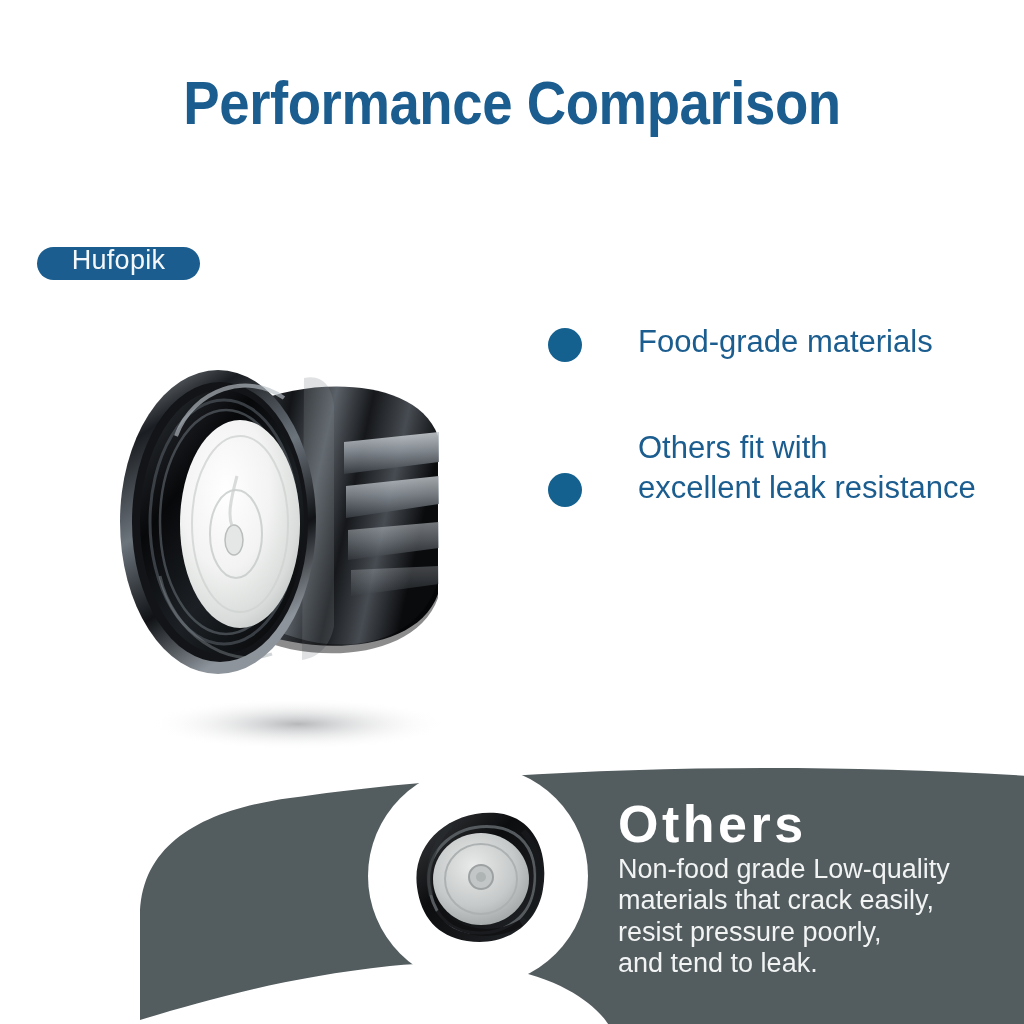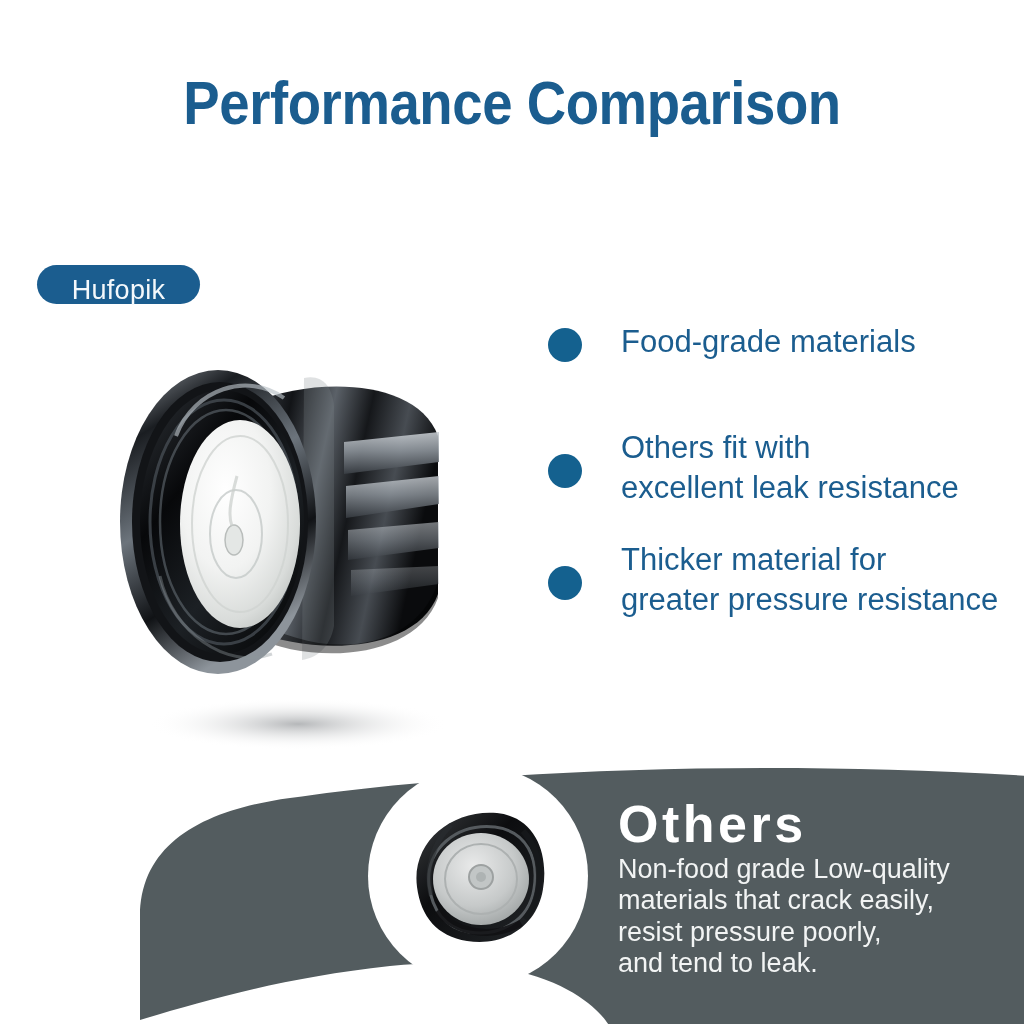--- a/index.html
+++ b/index.html
@@ -37,27 +37,27 @@
     transform: scaleX(0.88);
     transform-origin: center top;
     white-space: nowrap;
     line-height: 1.0;
   }
 
   
   #brand-badge {
     position: absolute;
     left: 37px;
-    top: 265px;
+    top: 247px;
     width: 163px;
-    height: 39px;
+    height: 33px;
     border-radius: 24px;
     background: #1b5d8f;
     display: flex;
-    align-items: flex-end;
+    align-items: flex-start;
     justify-content: center;
   }
   #brand-badge .brand-text {
     color: #f4f8fb;
     font-size: 27px;
     font-weight: 400;
     letter-spacing: 0.3px;
     line-height: 1;
   }
 
@@ -73,21 +73,22 @@
   
   #feature-list {
     position: absolute;
     left: 548px;
     top: 322px;
     width: 470px;
   }
   .feature-row {
     position: relative;
     display: flex;
-    align-items: center;
+    align-items: flex-end;
+    gap: 17px;
   }
   .feature-row .dot {
     flex: 0 0 auto;
     width: 34px;
     height: 34px;
     border-radius: 50%;
     background: #14618f;
     margin-top: 6px;
   }
   .feature-row .ftext {
@@ -248,25 +249,20 @@
   <div id="feature-list">
     <div class="feature-row" id="feature-row-0">
       <span class="dot"></span>
       <span class="ftext">Food-grade materials</span>
     </div>
     <div class="feature-row" id="feature-row-1">
       <span class="dot"></span>
       <span class="ftext">Others fit with
 excellent leak resistance</span>
     </div>
-    <div class="feature-row" id="feature-row-2">
-      <span class="dot"></span>
-      <span class="ftext">Thicker material for
-greater pressure resistance</span>
-    </div>
   </div>
 
   <div id="others-panel">
 
     <svg id="others-panel-shape" viewBox="0 0 890 275" preserveAspectRatio="none">
       <path d="M0 165
                C0 92, 62 58, 150 46
                C330 20, 600 6, 890 24
                L890 275
                L470 275

